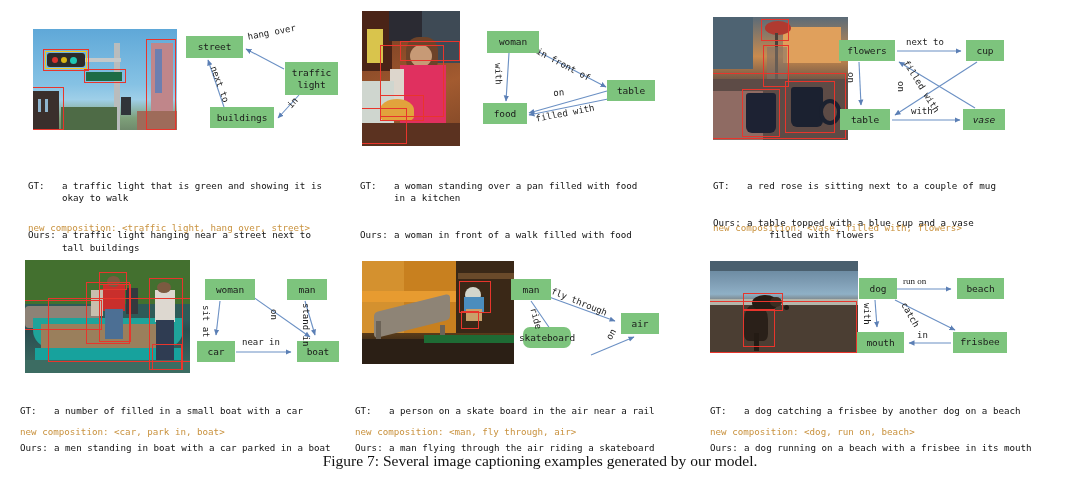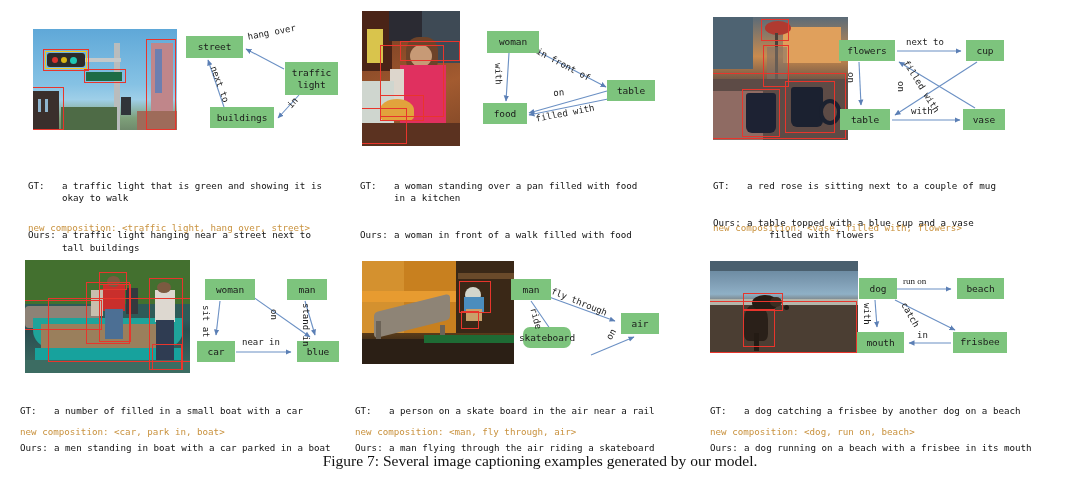--- a/index.html
+++ b/index.html
@@ -201,21 +201,21 @@
         </defs>
         <line x1="62" y1="16" x2="126" y2="16" stroke="#6b90c4" stroke-width="1.1" marker-end="url(#a3)"></line>
         <line x1="24" y1="27" x2="26" y2="70" stroke="#6b90c4" stroke-width="1.1" marker-end="url(#a3)"></line>
         <line x1="140" y1="73" x2="64" y2="27" stroke="#6b90c4" stroke-width="1.1" marker-end="url(#a3)"></line>
         <line x1="142" y1="27" x2="60" y2="80" stroke="#6b90c4" stroke-width="1.1" marker-end="url(#a3)"></line>
         <line x1="57" y1="85" x2="125" y2="85" stroke="#6b90c4" stroke-width="1.1" marker-end="url(#a3)"></line>
       </svg>
       <div class="node" style="left:4px;top:5px;width:56px;height:21px;">flowers</div>
       <div class="node" style="left:131px;top:5px;width:38px;height:21px;">cup</div>
       <div class="node" style="left:5px;top:74px;width:50px;height:21px;">table</div>
-      <div class="node" style="left:128px;top:74px;width:42px;height:21px;">vase</div>
+      <div class="node" style="left:128px;top:74px;width:42px;height:21px;font-style:italic;">vase</div>
       <div class="edgelabel" style="left:71px;top:3px;">next to</div>
       <div class="edgelabel" style="left:20px;top:37px;transform:rotate(90deg);">on</div>
       <div class="edgelabel" style="left:74px;top:24px;transform:rotate(58deg);">filled with</div>
       <div class="edgelabel" style="left:70px;top:46px;transform:rotate(90deg);">on</div>
       <div class="edgelabel" style="left:76px;top:72px;">with</div>
     </div>
 
     <div class="caps" style="left:8px;top:155px;width:360px;">
       <div class="row"><span class="tag">GT:</span><span class="txt">a red rose is sitting next to a couple of mug</span></div>
       <div class="row"><span class="tag">Ours:</span><span class="txt">a table topped with a blue cup and a vase
@@ -260,21 +260,21 @@
           </marker>
         </defs>
         <line x1="25" y1="26" x2="21" y2="60" stroke="#6b90c4" stroke-width="1.1" marker-end="url(#a4)"></line>
         <line x1="58" y1="22" x2="115" y2="62" stroke="#6b90c4" stroke-width="1.1" marker-end="url(#a4)"></line>
         <line x1="110" y1="26" x2="120" y2="60" stroke="#6b90c4" stroke-width="1.1" marker-end="url(#a4)"></line>
         <line x1="41" y1="77" x2="96" y2="77" stroke="#6b90c4" stroke-width="1.1" marker-end="url(#a4)"></line>
       </svg>
       <div class="node" style="left:10px;top:4px;width:50px;height:21px;">woman</div>
       <div class="node" style="left:92px;top:4px;width:40px;height:21px;">man</div>
       <div class="node" style="left:2px;top:66px;width:38px;height:21px;">car</div>
-      <div class="node" style="left:102px;top:66px;width:42px;height:21px;">blue</div>
+      <div class="node" style="left:102px;top:66px;width:42px;height:21px;">boat</div>
       <div class="edgelabel" style="left:15px;top:30px;transform:rotate(90deg);">sit at</div>
       <div class="edgelabel" style="left:83px;top:34px;transform:rotate(90deg);">on</div>
       <div class="edgelabel" style="left:115px;top:28px;transform:rotate(90deg);">stand in</div>
       <div class="edgelabel" style="left:47px;top:63px;">near in</div>
     </div>
 
     <div class="caps" style="left:20px;top:135px;width:340px;">
       <div class="row"><span class="tag">GT:</span><span class="txt">a number of filled in a small boat with a car</span></div>
       <div class="row"><span class="tag">Ours:</span><span class="txt">a men standing in boat with a car parked in a boat</span></div>
     </div>

